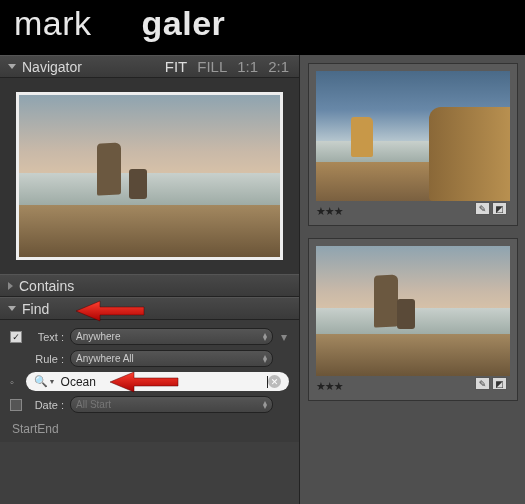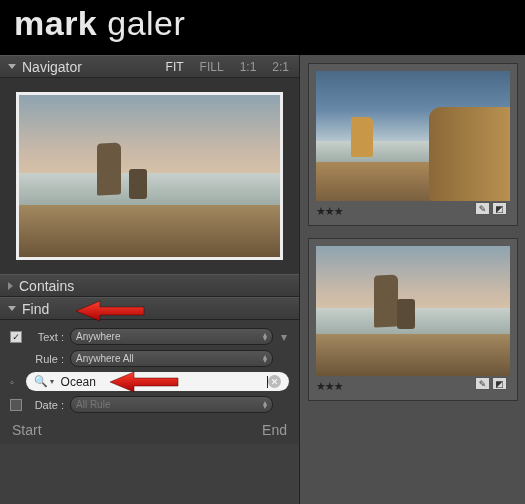--- a/index.html
+++ b/index.html
@@ -1,29 +1,29 @@
 <!DOCTYPE html>
 <html><head>
 <meta charset="utf-8">
 <style>
   * { box-sizing: border-box; margin: 0; padding: 0; }
   body { width: 525px; height: 504px; background: #4a4a4a; font-family: "Lucida Grande", Arial, sans-serif; color: #ccc; font-size: 11px; overflow: hidden; }
   .header { background: #000; height: 55px; padding: 4px 14px; }
   .header h1 { font-size: 34px; font-weight: 300; color: #e8e8e8; letter-spacing: 0.5px; }
-  .header h1 .thin { font-weight: 700; }
-  .header h1 .bold { font-weight: 400; }
+  .header h1 .thin { font-weight: 400; }
+  .header h1 .bold { font-weight: 700; margin-left: 40px; }
   .main { display: flex; height: 449px; }
   .sidebar { width: 300px; background: #3f3f3f; border-right: 1px solid #222; }
   .grid { flex: 1; background: #4f4f4f; padding: 8px 0 0 8px; display: flex; flex-direction: column; gap: 12px; }
   .panel-header { display: flex; align-items: center; height: 23px; padding: 0 8px; background: linear-gradient(#484848,#3a3a3a); border-top: 1px solid #555; border-bottom: 1px solid #222; cursor: pointer; }
   .disclosure { width: 0; height: 0; margin-right: 6px; }
   .disclosure.down { border-left: 4px solid transparent; border-right: 4px solid transparent; border-top: 5px solid #aaa; }
   .disclosure.right { border-top: 4px solid transparent; border-bottom: 4px solid transparent; border-left: 5px solid #888; }
   .panel-title { flex: 1; color: #d8d8d8; font-size: 14px; }
-  .zoom-opts { display: flex; gap: 12px; font-size: 12px; color: #999; }
+  .zoom-opts { display: flex; gap: 6px; font-size: 15px; color: #999; }
   .zoom-opts span { cursor: pointer; padding: 0 2px; }
   .zoom-opts span.active { color: #ddd; }
   .nav-preview { background: #333; padding: 14px 16px; }
   .nav-img { width: 100%; height: 168px; border: 3px solid #eee; position: relative; overflow: hidden; }
   .find-body { background: #3a3a3a; padding: 8px 10px 6px; }
   .row { display: flex; align-items: center; gap: 6px; margin-bottom: 5px; }
   .row-label { width: 48px; text-align: right; color: #c8c8c8; font-size: 11px; }
   .checkbox { width: 12px; height: 12px; border: 1px solid #888; background: #ddd; display: flex; align-items: center; justify-content: center; font-size: 9px; color: #222; }
   .select { flex: 1; height: 17px; background: linear-gradient(#555,#444); border: 1px solid #222; border-radius: 8px; padding: 0 5px; color: #ccc; font-size: 10px; display: flex; align-items: center; justify-content: space-between; cursor: pointer; }
   .select .arrows { font-size: 8px; color: #999; line-height: 4px; }
@@ -31,21 +31,21 @@
   .search-row { display: flex; align-items: center; position: relative; }
   .search-ind { margin-right: 6px; color: #aaa; }
   .search-field { flex: 1; height: 19px; background: #f4f4f4; border-radius: 10px; display: flex; align-items: center; padding: 0 8px; position: relative; }
   .search-field .mag { color: #555; font-size: 11px; margin-right: 1px; }
   .search-field .dd { color: #555; font-size: 7px; margin-right: 5px; }
   .search-field input { flex: 1; border: none; outline: none; background: transparent; font-size: 12px; color: #222; }
   .search-field .clear { width: 13px; height: 13px; border-radius: 50%; background: #bbb; color: #fff; font-size: 9px; display: flex; align-items: center; justify-content: center; cursor: pointer; }
   .caret { display: inline-block; width: 1px; height: 12px; background: #222; animation: blink 1s infinite; vertical-align: middle; }
   @keyframes blink { 50% { opacity: 0; } }
   .date-row { }
-  .footer-row { display: flex; justify-content: space-between; padding: 4px 2px 0; color: #999; font-size: 14px; }
+  .footer-row { display: flex; padding: 4px 2px 0; color: #999; font-size: 12px; }
   .side-toggle { width: 10px; color: #888; cursor: pointer; font-size: 12px; text-align: center; }
   .thumb-cell { width: 210px; background: #5a5a5a; border: 1px solid #333; padding: 7px; position: relative; }
   .thumb-img { width: 100%; height: 130px; position: relative; overflow: hidden; }
   .stars { margin-top: 4px; color: #222; font-size: 11px; letter-spacing: -1px; }
   .badges { position: absolute; right: 10px; bottom: 10px; display: flex; gap: 2px; }
   .badge { width: 15px; height: 13px; background: rgba(240,240,240,0.85); border: 1px solid #555; font-size: 9px; display: flex; align-items: center; justify-content: center; color: #333; }
   .arrow-anno { position: absolute; pointer-events: none; z-index: 50; }
   .arrow-anno svg { display: block; }
   .find-wrap { position: relative; }
   .sky { position:absolute; inset:0; background: linear-gradient(180deg,#8fa4b0 0%,#c9b9a8 35%,#d8c2a8 50%,#a8b5b8 60%); }
@@ -145,21 +145,21 @@
           <div class="arrow-anno" style="left:100px; top:-2px;">
             <svg width="70" height="24">
                 <polygon points="0,12 24,2 24,8 68,8 68,16 24,16 24,22" fill="url(#g1)" stroke="#550000" stroke-width="0.5"></polygon>
               </svg>
           </div>
         </div>
         <div class="row date-row">
           <span class="checkbox" style="background:#555;"></span>
           <span class="row-label" style="width:36px;">Date :</span>
           <div class="select disabled">
-            <span>All Rule</span>
+            <span>All Start</span>
             <span class="arrows">▴<br>▾</span>
           </div>
           <span style="width:10px;"></span>
         </div>
         <div class="footer-row">
           <span>Start</span>
           <span>End</span>
         </div>
       </div>
     </div>

